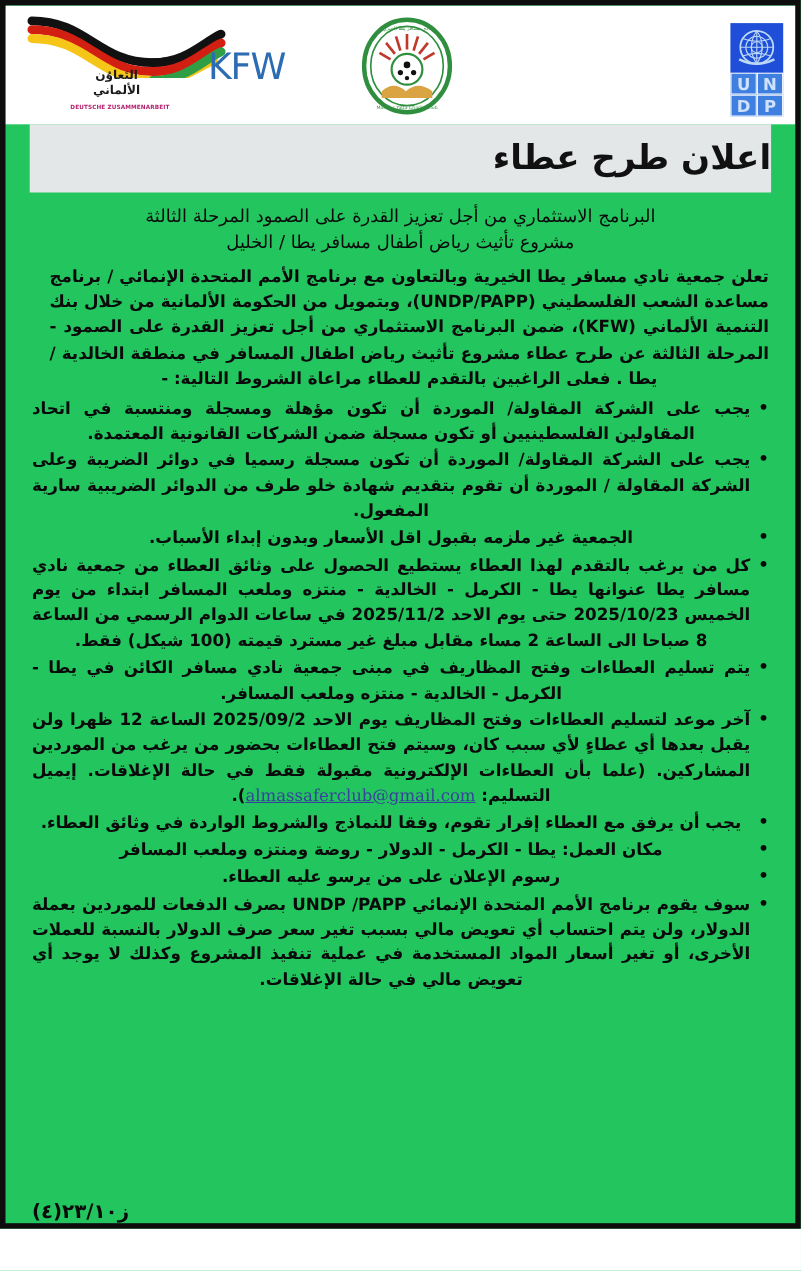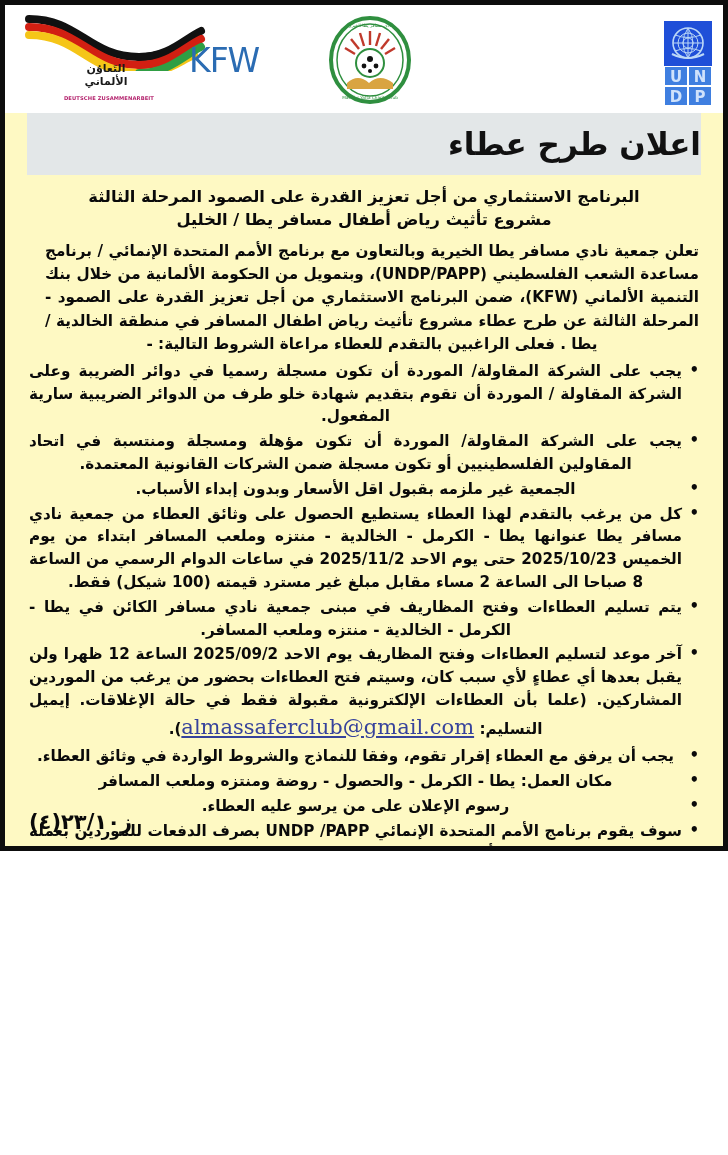--- a/index.html
+++ b/index.html
@@ -9,24 +9,24 @@
   }
   body {
     width: 728px;
     height: 1155px;
     font-family: "DejaVu Sans", "Liberation Sans", sans-serif;
     overflow: hidden;
   }
   #page {
     position: relative;
     width: 728px;
-    height: 851px;
+    height: 1117px;
     box-sizing: border-box;
     border: 5px solid #0d0d0d;
-    background: #fef9c3;
+    background: #22c55e;
     overflow: hidden;
   }
 
   
   .logo-strip {
     position: relative;
     height: 108px;
     background: #ffffff;
     display: flex;
     align-items: center;
@@ -139,21 +139,21 @@
   
   .content {
     padding: 8px 24px 0 24px;
     direction: rtl;
     text-align: right;
     color: #0a0a0a;
   }
   .subtitle {
     text-align: center;
     font-size: 16.3px;
-    font-weight: bold;
+    font-weight: normal;
     line-height: 1.42;
     margin: 2px 0 0 0;
     color: #0a0a0a;
   }
   .subtitle .l2 { display: block; }
 
   .intro {
     margin: 9px 0 0 16px;
     font-size: 15.2px;
     font-weight: bold;
@@ -189,29 +189,29 @@
     color: #0a0a0a;
   }
 
   .email-link {
     color: #36429c;
     text-decoration: underline;
     direction: ltr;
     unicode-bidi: embed;
     font-family: "DejaVu Serif", "Liberation Serif", serif;
     font-weight: normal;
-    font-size: 21px;
+    font-size: 15px;
   }
 
   .footer-code {
     position: absolute;
     right: auto;
     left: 24px;
-    bottom: 12px;
-    font-size: 21px;
+    bottom: 0;
+    font-size: 18px;
     font-weight: bold;
     color: #0a0a0a;
     direction: rtl;
   }
 </style>
 </head>
 <body>
 
 <div id="page">
 
@@ -291,27 +291,27 @@
   <div class="content">
 
     <div class="subtitle">
       <span class="l2">البرنامج الاستثماري من أجل تعزيز القدرة على الصمود المرحلة الثالثة</span>
       <span class="l2">مشروع تأثيث رياض أطفال مسافر يطا / الخليل</span>
     </div>
 
     <p class="intro">تعلن جمعية نادي مسافر يطا الخيرية وبالتعاون مع برنامج الأمم المتحدة الإنمائي / برنامج مساعدة الشعب الفلسطيني (UNDP/PAPP)، وبتمويل من الحكومة الألمانية من خلال بنك التنمية الألماني (KFW)، ضمن البرنامج الاستثماري من أجل تعزيز القدرة على الصمود - المرحلة الثالثة عن طرح عطاء مشروع تأثيث رياض اطفال المسافر في منطقة الخالدية /يطا . فعلى الراغبين بالتقدم للعطاء مراعاة الشروط التالية: -</p>
 
     <ul class="terms">
+      <li>يجب على الشركة المقاولة/ الموردة أن تكون مؤهلة ومسجلة ومنتسبة في اتحاد المقاولين الفلسطينيين أو تكون مسجلة ضمن الشركات القانونية المعتمدة.</li>
       <li>يجب على الشركة المقاولة/ الموردة أن تكون مسجلة رسميا في دوائر الضريبة وعلى الشركة المقاولة / الموردة أن تقوم بتقديم شهادة خلو طرف من الدوائر الضريبية سارية المفعول.</li>
-      <li>يجب على الشركة المقاولة/ الموردة أن تكون مؤهلة ومسجلة ومنتسبة في اتحاد المقاولين الفلسطينيين أو تكون مسجلة ضمن الشركات القانونية المعتمدة.</li>
       <li>الجمعية غير ملزمه بقبول اقل الأسعار وبدون إبداء الأسباب.</li>
       <li>كل من يرغب بالتقدم لهذا العطاء يستطيع الحصول على وثائق العطاء من جمعية نادي مسافر يطا عنوانها يطا - الكرمل - الخالدية - منتزه وملعب المسافر ابتداء من يوم الخميس 2025/10/23 حتى يوم الاحد 2025/11/2 في ساعات الدوام الرسمي من الساعة 8 صباحا الى الساعة 2 مساء مقابل مبلغ غير مسترد قيمته (100 شيكل) فقط.</li>
       <li>يتم تسليم العطاءات وفتح المظاريف في مبنى جمعية نادي مسافر الكائن في يطا - الكرمل - الخالدية - منتزه وملعب المسافر.</li>
       <li><span>آخر موعد لتسليم العطاءات وفتح المظاريف يوم الاحد 2025/09/2 الساعة 12 ظهرا ولن يقبل بعدها أي عطاءٍ لأي سبب كان، وسيتم فتح العطاءات بحضور من يرغب من الموردين المشاركين. (علما بأن العطاءات الإلكترونية مقبولة فقط في حالة الإغلاقات. إيميل التسليم:</span> <a class="email-link" href="#">almassaferclub@gmail.com</a><span>).</span></li>
       <li>يجب أن يرفق مع العطاء إقرار تقوم، وفقا للنماذج والشروط الواردة في وثائق العطاء.</li>
-      <li>مكان العمل: يطا - الكرمل - والحصول - روضة ومنتزه وملعب المسافر</li>
+      <li>مكان العمل: يطا - الكرمل - الدولار - روضة ومنتزه وملعب المسافر</li>
       <li>رسوم الإعلان على من يرسو عليه العطاء.</li>
       <li>سوف يقوم برنامج الأمم المتحدة الإنمائي UNDP /PAPP بصرف الدفعات للموردين بعملة الدولار، ولن يتم احتساب أي تعويض  مالي بسبب تغير سعر صرف الدولار بالنسبة للعملات الأخرى، أو تغير أسعار المواد المستخدمة في عملية تنفيذ المشروع وكذلك لا يوجد أي تعويض مالي في حالة الإغلاقات.</li>
     </ul>
   </div>
 
   <div class="footer-code">ز٢٣/١٠(٤)</div>
 </div>
 
 </body></html>

